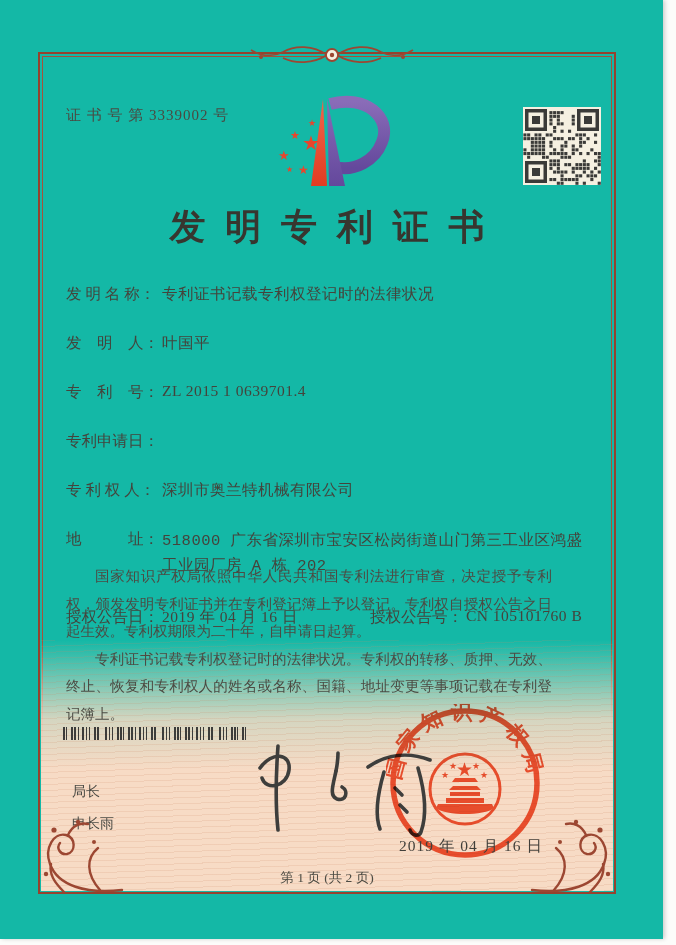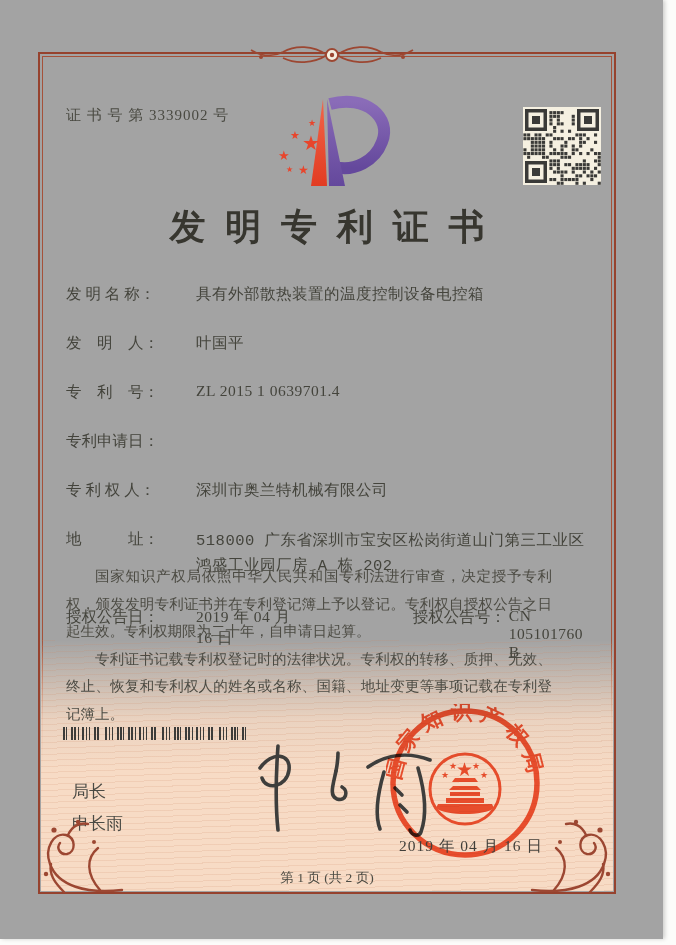--- a/index.html
+++ b/index.html
@@ -1,45 +1,45 @@
 <!DOCTYPE html>
 <html><head>
 <meta charset="utf-8">
 <style>
   html,body{margin:0;padding:0;background:#e9e9e7;}
   .scan{position:relative;width:676px;height:945px;background:#fcfcfa;overflow:hidden;
         font-family:"Liberation Serif","DejaVu Serif",serif;color:#3f3e38;}
-  .paper{position:absolute;left:0;top:0;width:663px;height:939px;background:#a3a3a3;
+  .paper{position:absolute;left:0;top:0;width:663px;height:939px;background:#14b8a6;
          box-shadow:2px 0 4px rgba(0,0,0,.18);}
   .frame{position:absolute;left:38px;top:52px;width:578px;height:842px;
          border:2px solid #96422e;box-sizing:border-box;}
   .frame::before{content:"";position:absolute;inset:2px;border:1px solid #a5523a;}
   .tint{position:absolute;left:41px;top:640px;width:572px;height:251px;
         background:linear-gradient(180deg,rgba(247,219,197,0) 0,rgba(247,219,197,.85) 80px,#f7dbc5 130px);}
   .tint::after{content:"";position:absolute;inset:0;
         background:repeating-linear-gradient(178deg,rgba(205,135,100,.17) 0 1px,rgba(0,0,0,0) 1px 6px);}
   .cert-no{position:absolute;left:66px;top:106px;font-size:15px;letter-spacing:1px;color:#4a4a42;}
   .logo{position:absolute;left:266px;top:92px;width:132px;height:106px;}
   .qr{position:absolute;left:523px;top:107px;width:78px;height:78px;}
   .title{position:absolute;left:0;top:203px;width:654px;text-align:center;
          font-size:36px;font-weight:700;letter-spacing:.55em;text-indent:.55em;color:#37362f;}
   .fields{position:absolute;left:66px;top:284px;width:520px;font-size:15.5px;color:#44443c;}
-  .frow{display:flex;align-items:flex-start;margin-bottom:28px;gap:34px;}
+  .frow{display:flex;align-items:flex-start;margin-bottom:28px;}
   .frow .lab{flex:0 0 96px;white-space:pre;}
   .frow .val{letter-spacing:.5px;}
   .frow.addr .val{width:428px;line-height:25px;font-family:Liberation Mono, monospace;}
   .frow.grant{margin-bottom:0;}
   .grant-right{display:flex;margin-left:72px;}
   .paras{position:absolute;left:66px;top:563px;width:486px;font-size:14.5px;line-height:27.5px;
          color:#4c4b43;text-align:justify;}
   .paras p{margin:0;text-indent:2em;}
   .barcode{position:absolute;left:63px;top:727px;width:183px;height:13px;
       background:repeating-linear-gradient(90deg,#3c3c3a 0 1.6px,rgba(0,0,0,0) 1.6px 3.4px,
       #3c3c3a 3.4px 4.2px,rgba(0,0,0,0) 4.2px 8px,#3c3c3a 8px 10px,rgba(0,0,0,0) 10px 11.4px);}
-  .director{position:absolute;left:72px;top:776px;font-size:17px;color:#4a4a44;line-height:32px;}
+  .director{position:absolute;left:72px;top:776px;font-size:14px;color:#4a4a44;line-height:32px;}
   .sig{position:absolute;left:250px;top:740px;width:210px;height:100px;}
   .seal{position:absolute;left:386px;top:704px;width:158px;height:158px;mix-blend-mode:multiply;opacity:.94;}
   .seal-date{position:absolute;left:399px;top:836px;font-size:15.5px;color:#413f3a;letter-spacing:1px;z-index:5;}
   .page-foot{position:absolute;left:0;top:869px;width:654px;text-align:center;font-size:13.5px;color:#4c4b43;}
   .back-note{position:absolute;left:0;top:913px;width:654px;text-align:center;font-size:14.5px;color:#4c4b43;letter-spacing:2px;}
   .orn{position:absolute;z-index:3;}
   .orn-top{left:247px;top:43px;width:170px;height:24px;}
   .orn-bl{left:34px;top:806px;width:92px;height:92px;}
   .orn-br{left:528px;top:806px;width:92px;height:92px;transform:scaleX(-1);}
 </style>
@@ -275,21 +275,21 @@
           <rect x="59.8" y="74.7" width="3.1" height="3.1"></rect>
           <rect x="74.7" y="74.7" width="3.1" height="3.1"></rect>
         </g>
     </svg>
 
     <div class="title">发明专利证书</div>
 
     <div class="fields">
       <div class="frow">
         <span class="lab">发 明 名 称：</span>
-        <span class="val">具有外部散热装置的温度控制设备电控箱</span>
+        <span class="val">专利证书记载专利权登记时的法律状况</span>
       </div>
       <div class="frow">
         <span class="lab">发　明　人：</span>
         <span class="val">叶国平</span>
       </div>
       <div class="frow">
         <span class="lab">专　利　号：</span>
         <span class="val">ZL 2015 1 0639701.4</span>
       </div>
       <div class="frow">

